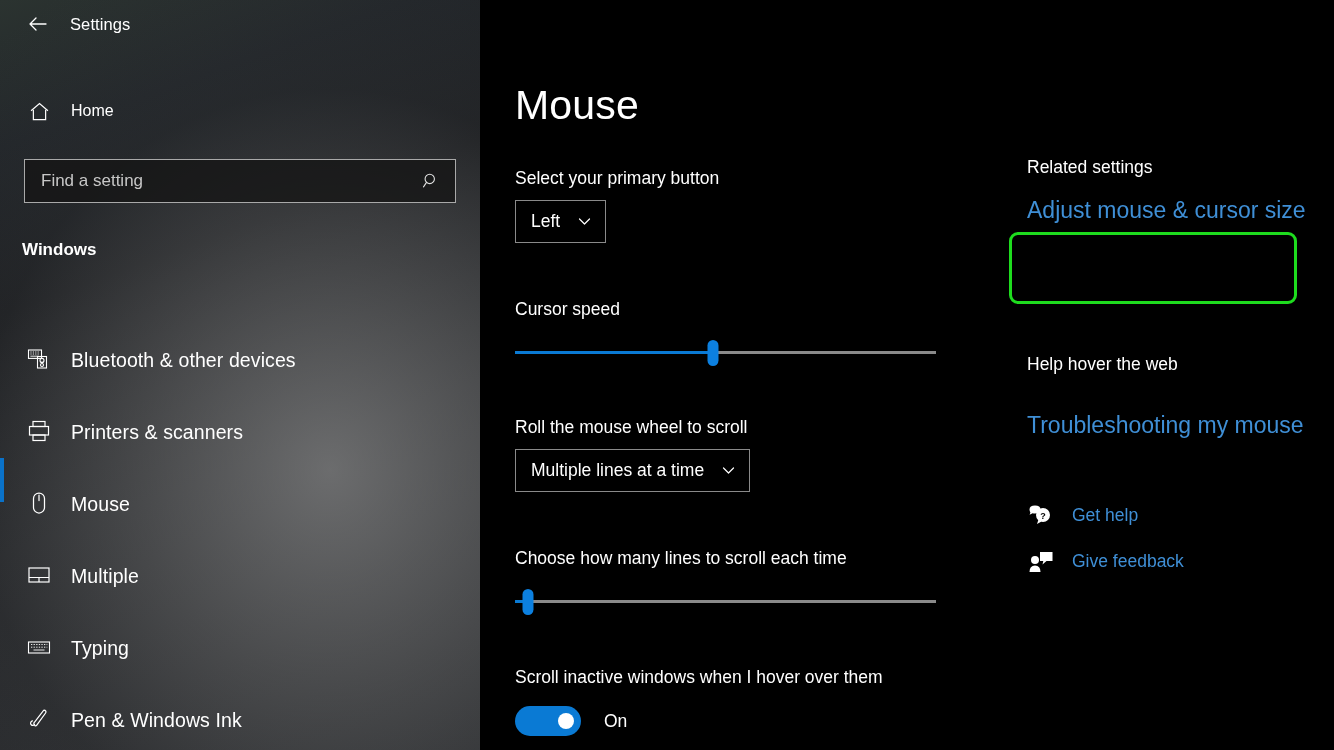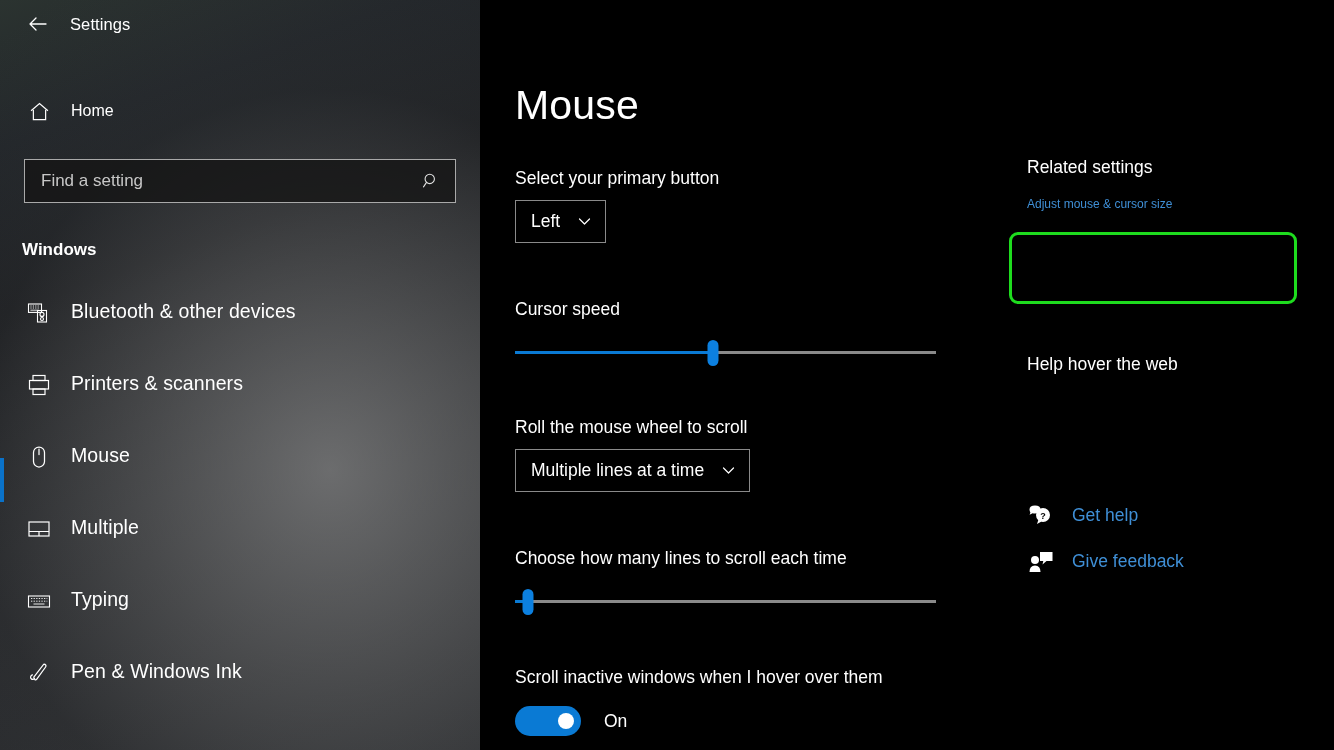--- a/index.html
+++ b/index.html
@@ -50,21 +50,21 @@
   }
   .search-icon { margin-right:14px; color:#e3e3e3; display:flex; }
 
   .section-head {
     position:absolute; left:22px; top:240px;
     font-size:17px; font-weight:bold; color:#ffffff;
   }
 
   .nav { position:absolute; left:0; top:300px; width:480px; }
   .nav-item {
-    position:relative; height:72px; display:flex; align-items:flex-start;
+    position:relative; height:72px; display:flex; align-items:flex-end;
   }
   .nav-item .accent {
     position:absolute; left:0; top:14px; width:4px; height:44px; background:#0a72c9;
     opacity:0;
   }
   .nav-item.selected .accent { opacity:1; }
   .nav-ico {
     width:34px; margin-left:22px; display:flex; align-items:center; justify-content:center;
     color:#fff;
   }
@@ -121,21 +121,21 @@
   }
   .toggle .knob {
     position:absolute; right:7px; width:16px; height:16px; border-radius:50%;
     background:#ffffff;
   }
   .toggle-label { font-size:17.5px; color:#ffffff; margin-left:23px; }
 
   
   .right-panel { position:absolute; left:1027px; top:0; width:307px; height:750px; }
   .rp-head { font-size:17.5px; color:#ffffff; }
-  .rp-link { font-size:12px; color:#3f8fd6; }
+  .rp-link { font-size:23px; color:#3f8fd6; }
 
   .highlight-box {
     position:absolute; left:1009px; top:232px; width:288px; height:72px;
     border:3px solid #1edc1e; border-radius:9px; pointer-events:none;
   }
 
   .help-row { display:flex; align-items:center; }
   .help-ico { width:32px; display:flex; align-items:center; justify-content:center; color:#fff; }
   .help-text { font-size:17.5px; color:#3f8fd6; margin-left:15px; }
 </style>
@@ -342,20 +342,21 @@
   </div>
 
   <div class="right-panel">
     <div class="rp-head" style="position:absolute; left:0; top:157px;">Related settings</div>
 
     <div class="rp-link" style="position:absolute; left:0; top:197px;">Adjust mouse &amp; cursor size</div>
 
 
     <div class="rp-head" style="position:absolute; left:0; top:354px;">Help hover the web</div>
 
+    <div class="rp-link" style="position:absolute; left:0; top:412px;">Troubleshooting my mouse</div>
 
     <div class="help-row" style="position:absolute; left:-2px; top:503px;">
       <div class="help-ico">
         <svg width="26" height="24" viewBox="0 0 26 24" fill="#ffffff">
           <path d="M1.5 6.5 Q1.5 2.5 7 2.5 Q12.5 2.5 12.5 6.5 Q12.5 10.5 7 10.5 Q5.6 10.5 4.6 10.2 L1.6 11.8 L2.4 9.4 Q1.5 8.2 1.5 6.5 Z"></path>
           <circle cx="15" cy="12" r="7" fill="#ffffff"></circle>
           <path d="M10.5 16.5 L9 21 L13.5 18.6 Z" fill="#ffffff"></path>
           <text x="15" y="16.2" font-size="9" fill="#000000" text-anchor="middle" font-family="Liberation Sans, sans-serif" font-weight="bold">?</text>
         </svg>
       </div>

